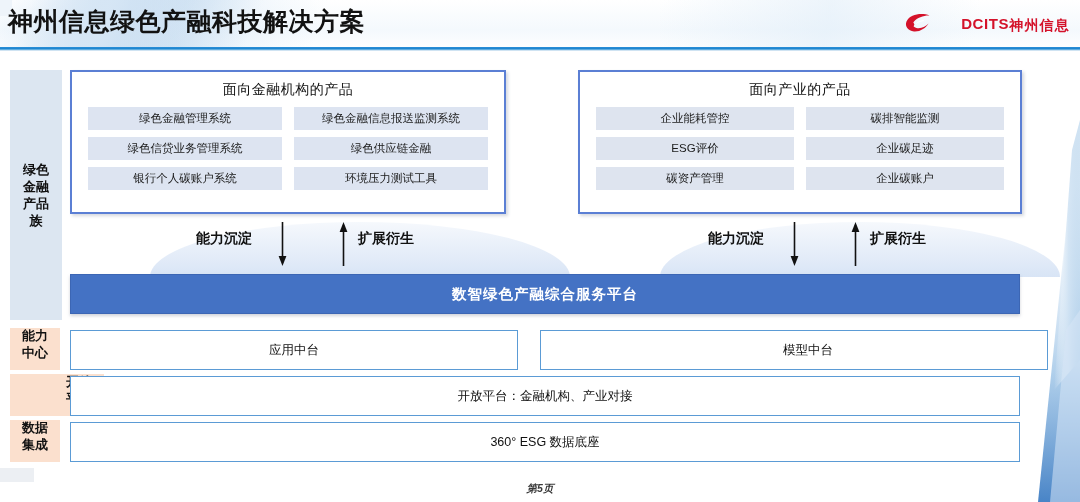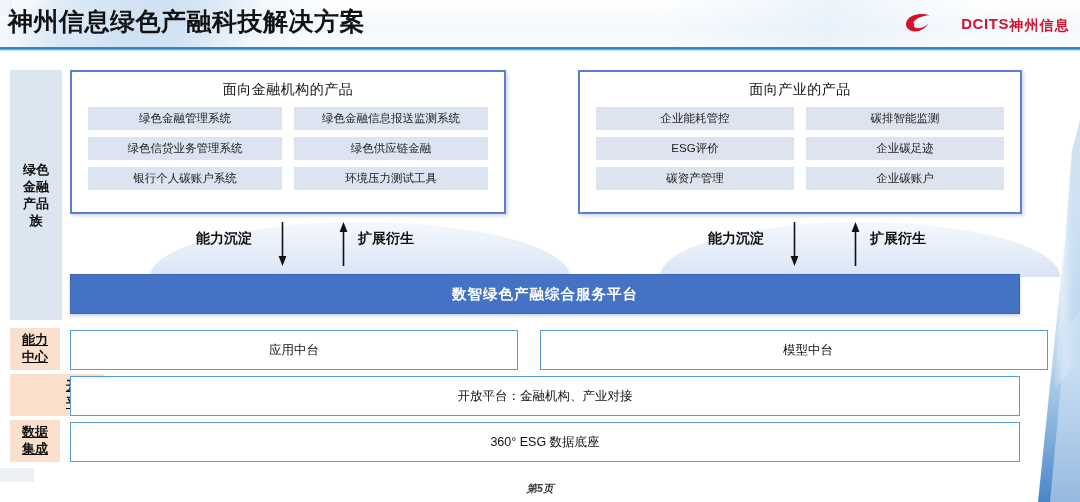--- a/index.html
+++ b/index.html
@@ -42,21 +42,21 @@
   .logo-cn{font-size:14px;font-weight:bold;color:#d4122a;letter-spacing:1.2px;margin-top:2px;}
 
   
   .rail-blue{
     position:absolute;left:10px;top:70px;width:52px;height:250px;
     background:#dce6f1;display:flex;align-items:center;justify-content:center;
   }
   .rail-blue span{font-size:13px;font-weight:bold;color:#111;line-height:1.32;text-align:center;writing-mode:horizontal-tb;}
   .rail-peach{
     position:absolute;left:10px;width:50px;
-    background:#fbe0ce;display:flex;align-items:center;justify-content:center;text-decoration:underline;
+    background:#fbe0ce;display:flex;justify-content:center;
   }
   .rail-peach span{font-size:13px;font-weight:bold;color:#111;line-height:1.3;text-align:center;}
   #rail-ability{top:328px;height:42px;}
   #rail-open{top:374px;height:42px;padding-left:44px;}
   #rail-data{top:420px;height:42px;}
 
   
   .panel{
     position:absolute;top:70px;height:140px;
     background:#ffffff;border:2px solid #5b7fd4;

